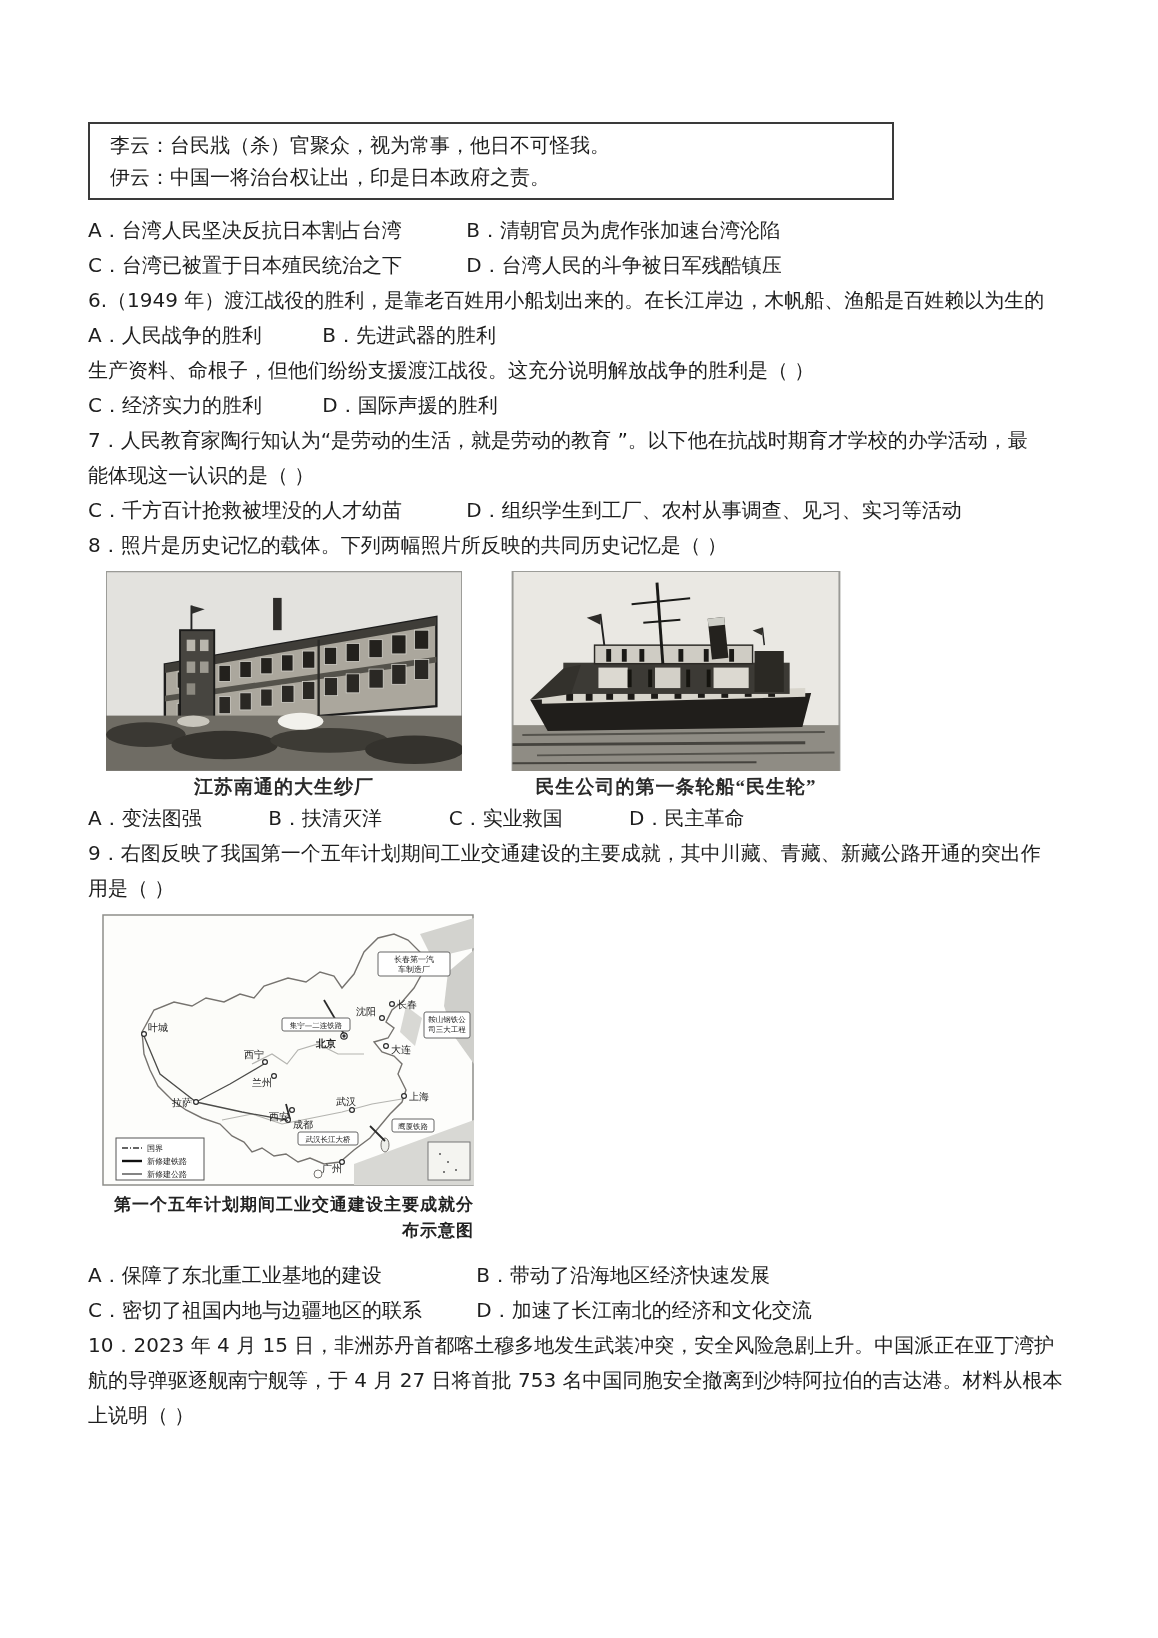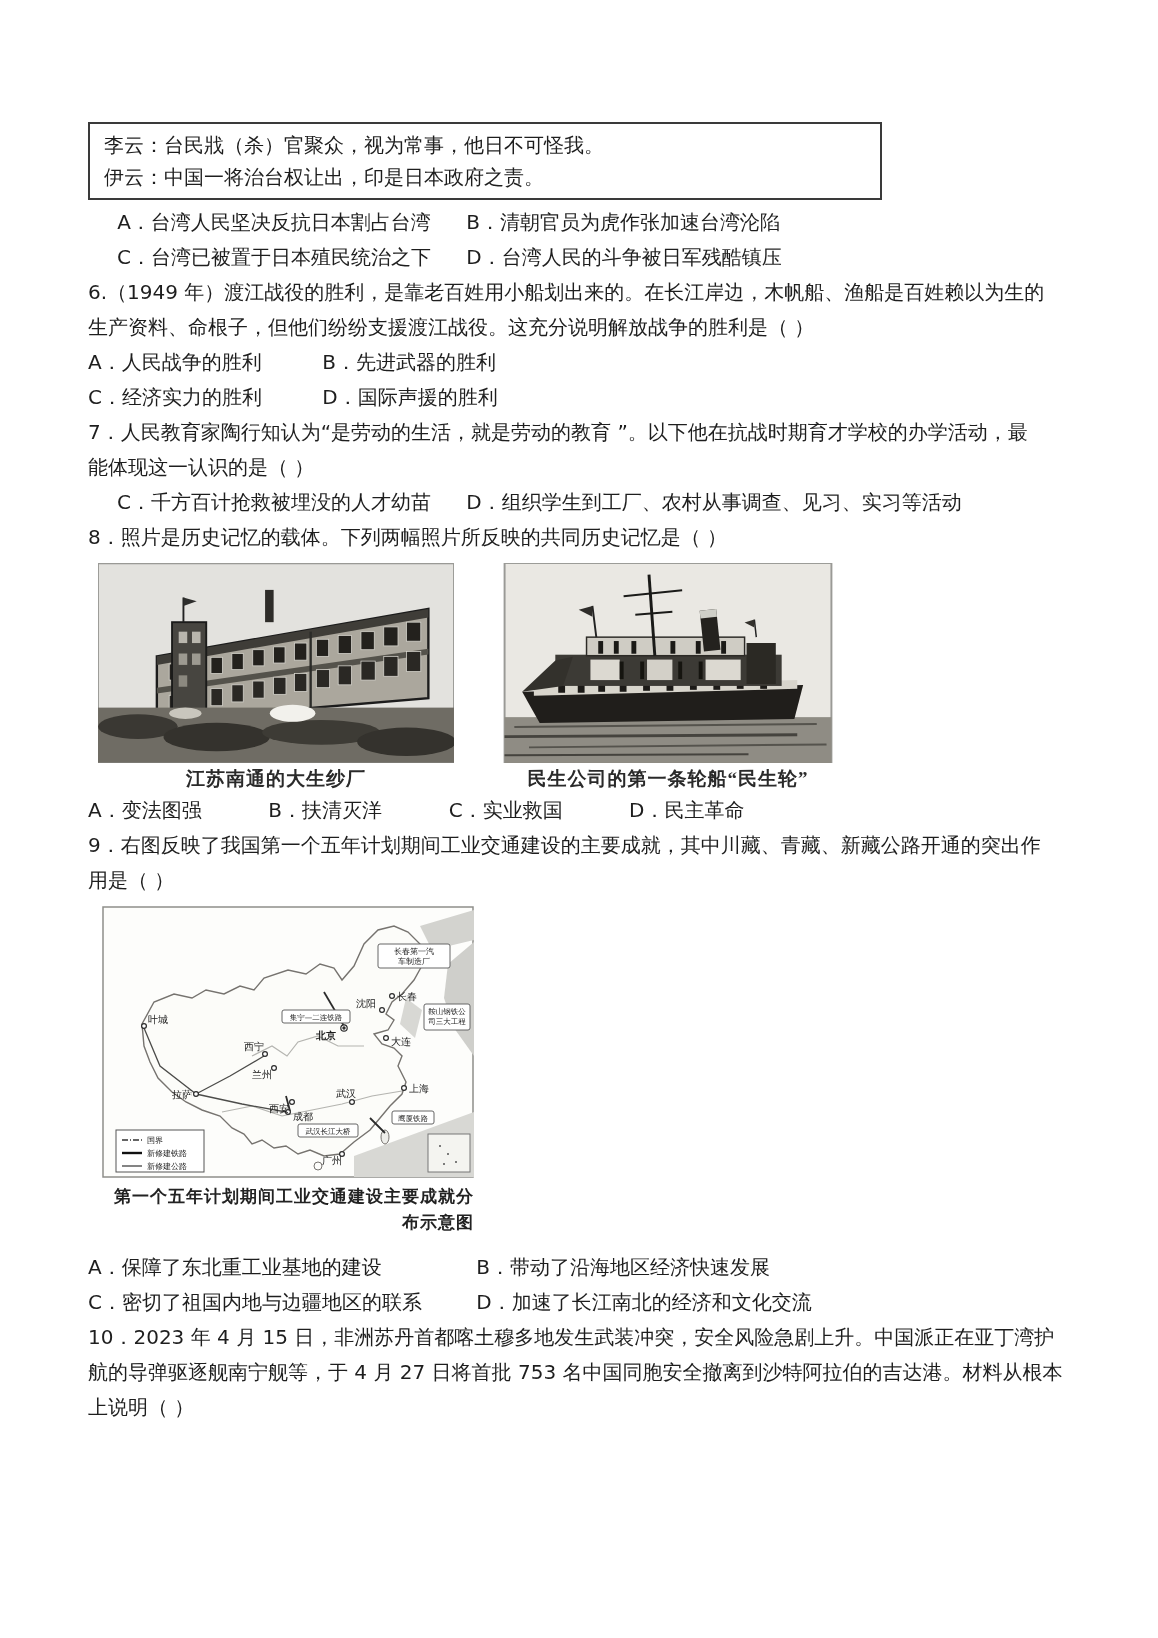--- a/index.html
+++ b/index.html
@@ -1,26 +1,26 @@
 <!DOCTYPE html>
 <html><head>
 <meta charset="utf-8">
 <style>
   html,body{margin:0;padding:0;background:#ffffff;}
   .page{position:relative;width:1158px;height:1638px;background:#ffffff;overflow:hidden;
         font-family:"DejaVu Sans","Liberation Sans",sans-serif;color:#1e1e1e;font-size:20px;}
   .content{position:absolute;top:122px;left:88px;width:1000px;}
-  .quote-box{width:762px;border:2px solid #3a3a3a;padding:5px 14px;margin-bottom:5px;}
+  .quote-box{width:762px;border:2px solid #3a3a3a;padding:5px 20px;margin-bottom:13px;}
   .quote-box .line{line-height:32px;height:32px;}
   .line{line-height:35px;height:35px;white-space:nowrap;}
-  .col{display:inline-block;width:372px;text-align:center;}
+  .col{display:inline-block;width:372px;}
   .col-q6{display:inline-block;width:228px;}
   .col-q8{display:inline-block;width:174px;}
   .col-q9{display:inline-block;width:382px;}
-  .photos{display:flex;align-items:flex-start;margin:8px 0 2px 10px;}
+  .photos{display:flex;align-items:flex-start;margin:8px 0 2px 18px;}
   .photo-fig{margin:0;}
   .photo-fig.right{margin-left:42px;padding-left:7px;}
   .photo-caption{text-align:center;font-family:"Liberation Serif","DejaVu Serif",serif;
      font-weight:700;font-size:19px;color:#2a2a2a;letter-spacing:1px;margin-top:4px;line-height:24px;}
   .map-block{margin:8px 0 0 14px;width:372px;}
   .map-caption{text-align:right;font-family:"Liberation Serif","DejaVu Serif",serif;
      font-weight:700;font-size:17px;color:#222;letter-spacing:1px;margin-top:6px;line-height:26px;}
   .gap-md{height:14px;}
   svg{display:block;}
   .svg-label{font-family:"DejaVu Sans",sans-serif;}
@@ -39,25 +39,25 @@
     <div class="line">
       <span class="col">A．台湾人民坚决反抗日本割占台湾</span>
       <span>B．清朝官员为虎作张加速台湾沦陷</span>
     </div>
     <div class="line">
       <span class="col">C．台湾已被置于日本殖民统治之下</span>
       <span>D．台湾人民的斗争被日军残酷镇压</span>
     </div>
 
     <div class="line">6.（1949 年）渡江战役的胜利，是靠老百姓用小船划出来的。在长江岸边，木帆船、渔船是百姓赖以为生的</div>
-    <div class="line">生产资料、命根子，但他们纷纷支援渡江战役。这充分说明解放战争的胜利是（        ）</div>
     <div class="line">
       <span class="col-q6">A．人民战争的胜利</span>
       <span>B．先进武器的胜利</span>
     </div>
+    <div class="line">生产资料、命根子，但他们纷纷支援渡江战役。这充分说明解放战争的胜利是（        ）</div>
     <div class="line">
       <span class="col-q6">C．经济实力的胜利</span>
       <span>D．国际声援的胜利</span>
     </div>
 
     <div class="line">7．人民教育家陶行知认为“是劳动的生活，就是劳动的教育 ”。以下他在抗战时期育才学校的办学活动，最</div>
     <div class="line">能体现这一认识的是（      ）</div>
     <div class="line">
       <span class="col">C．千方百计抢救被埋没的人才幼苗</span>
       <span>D．组织学生到工厂、农村从事调查、见习、实习等活动</span>

